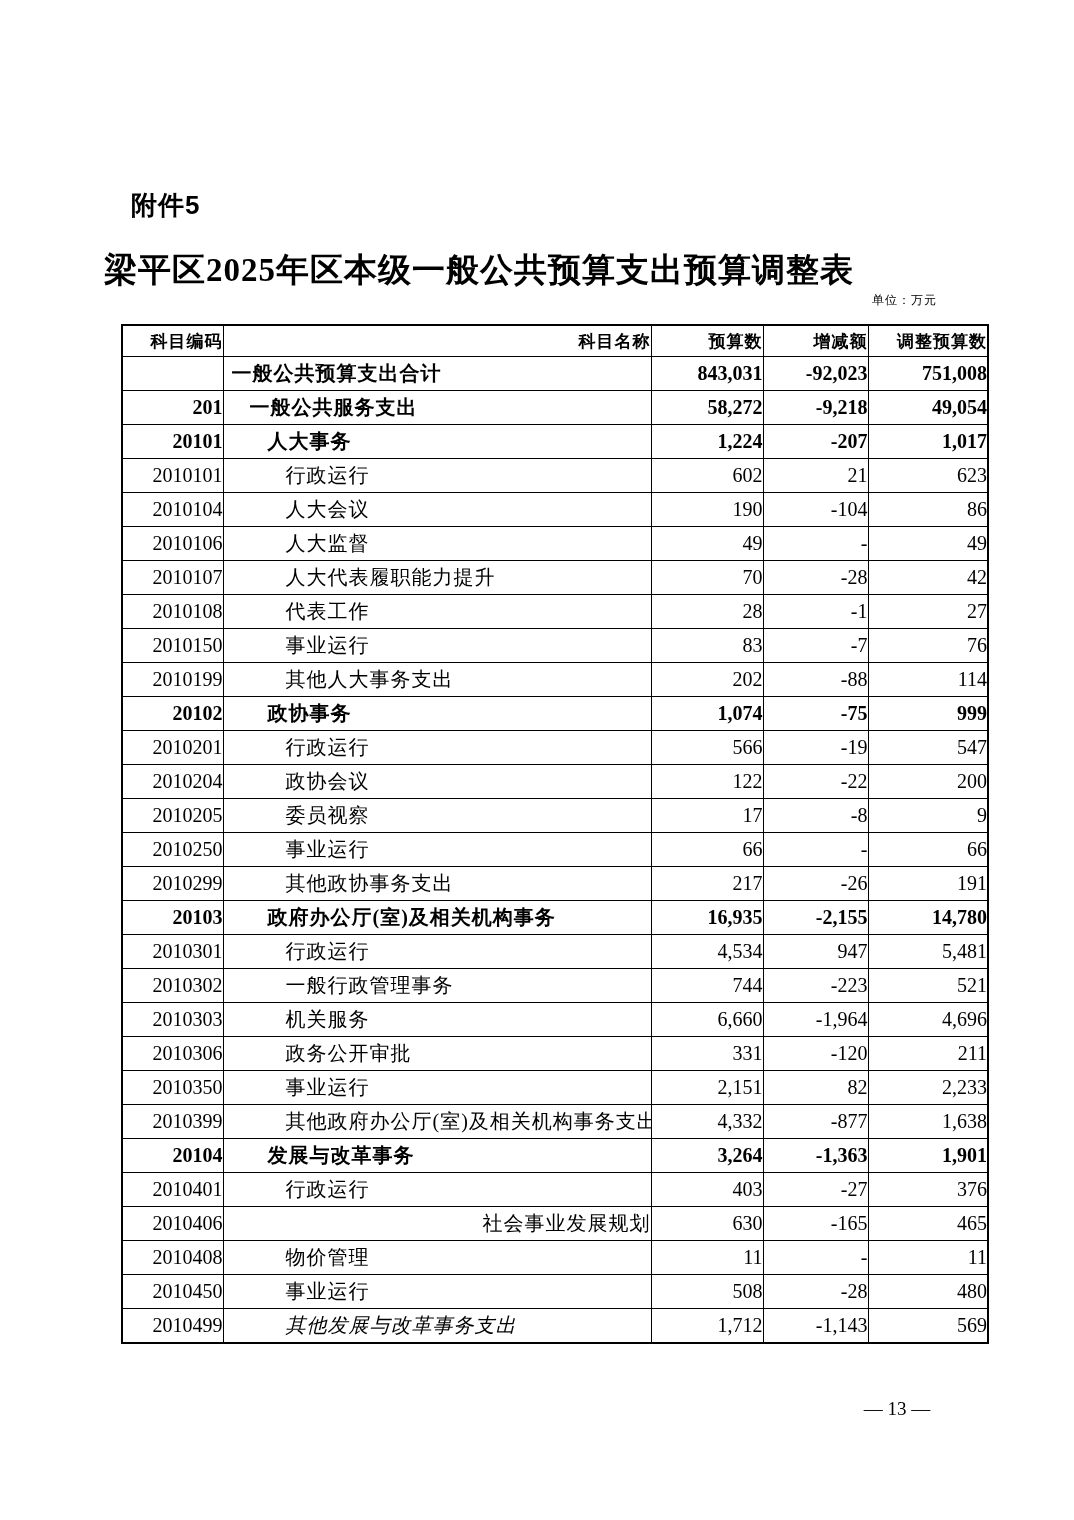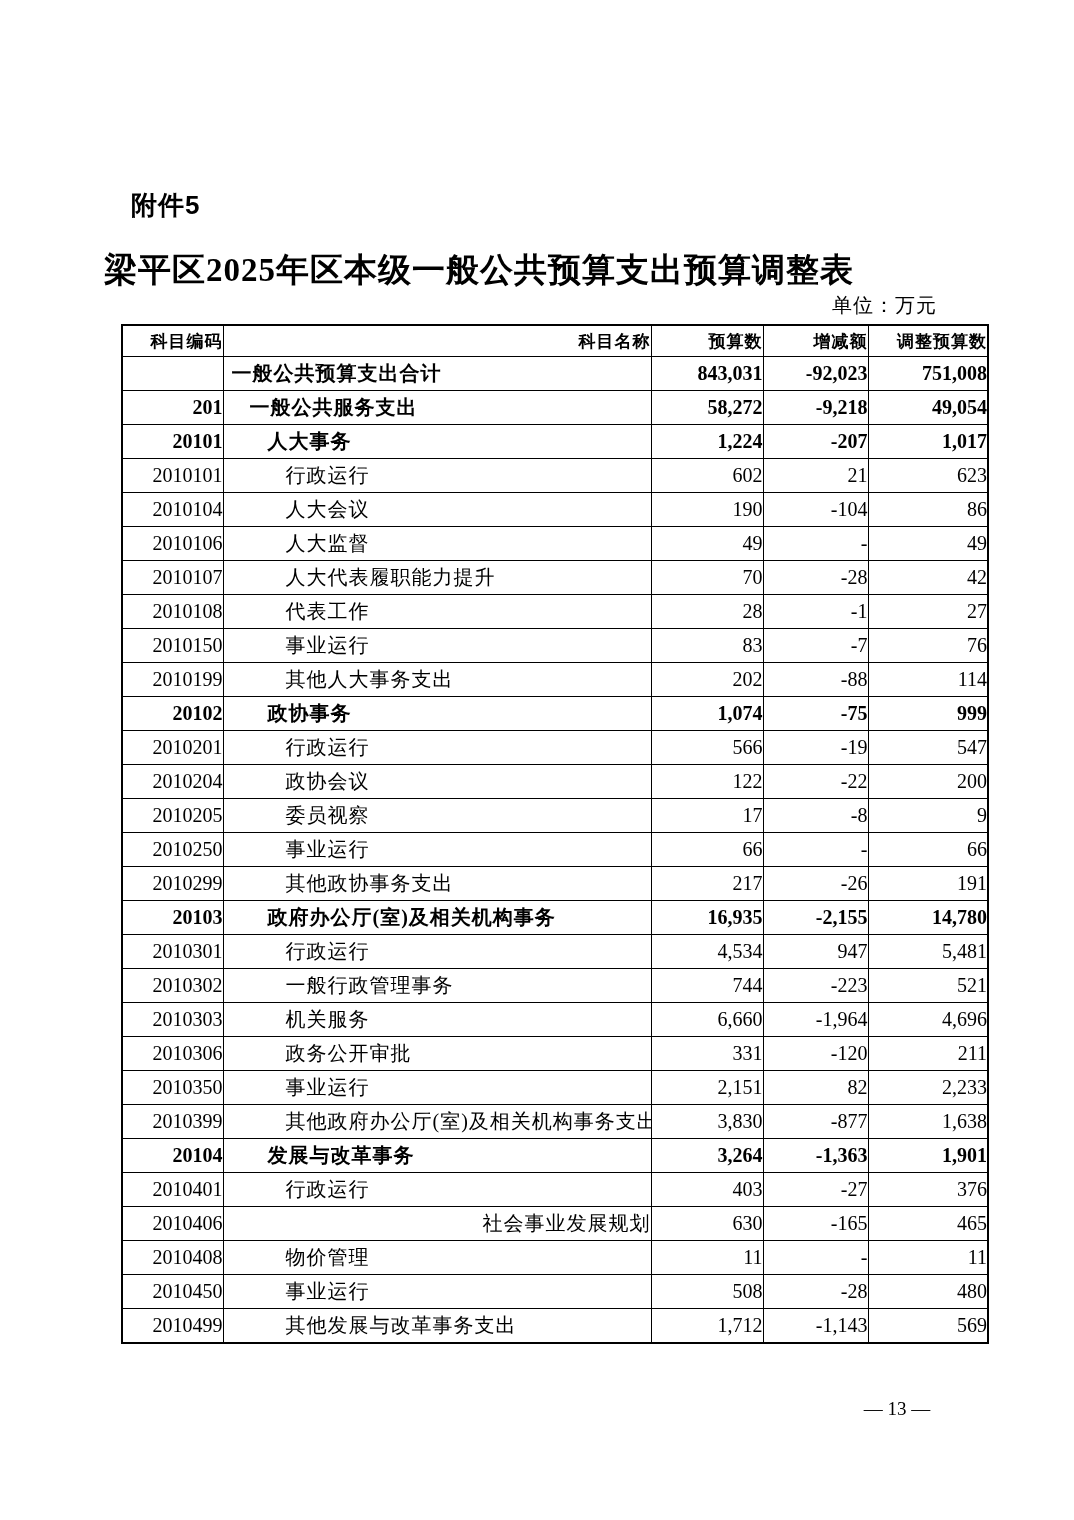--- a/index.html
+++ b/index.html
@@ -34,21 +34,21 @@
     text-align: left;
     font-size: 33px;
     font-weight: 700;
     letter-spacing: 1px;
     font-family: "Liberation Serif", "DejaVu Serif", serif;
   }
   .unit-note {
     position: absolute;
     top: 292px;
     right: 89px;
-    font-size: 20px;
+    font-size: 12px;
     letter-spacing: 1px;
   }
   table.budget {
     position: absolute;
     left: 121px;
     top: 324px;
     width: 866px;
     border-collapse: collapse;
     table-layout: fixed;
     border: 2px solid #000;
@@ -275,21 +275,21 @@
         <tr>
           <td class="code">2010350</td>
           <td class="name" style="padding-left: 62px;">事业运行</td>
           <td class="num">2,151</td>
           <td class="num">82</td>
           <td class="num">2,233</td>
         </tr>
         <tr>
           <td class="code">2010399</td>
           <td class="name" style="padding-left: 62px;">其他政府办公厅(室)及相关机构事务支出</td>
-          <td class="num">3,830</td>
+          <td class="num">4,332</td>
           <td class="num">-877</td>
           <td class="num">1,638</td>
         </tr>
         <tr class="bold">
           <td class="code">20104</td>
           <td class="name" style="padding-left: 44px;">发展与改革事务</td>
           <td class="num">3,264</td>
           <td class="num">-1,363</td>
           <td class="num">1,901</td>
         </tr>
@@ -316,21 +316,21 @@
         </tr>
         <tr>
           <td class="code">2010450</td>
           <td class="name" style="padding-left: 62px;">事业运行</td>
           <td class="num">508</td>
           <td class="num">-28</td>
           <td class="num">480</td>
         </tr>
         <tr>
           <td class="code">2010499</td>
-          <td class="name" style="padding-left: 62px;">其他发展与改革事务支出</td>
+          <td class="name" style="padding-left: 62px; font-style: italic;">其他发展与改革事务支出</td>
           <td class="num">1,712</td>
           <td class="num">-1,143</td>
           <td class="num">569</td>
         </tr>
       </tbody>
   </table>
 
   <div class="pagenum">— 13 —</div>
 
 </div>

